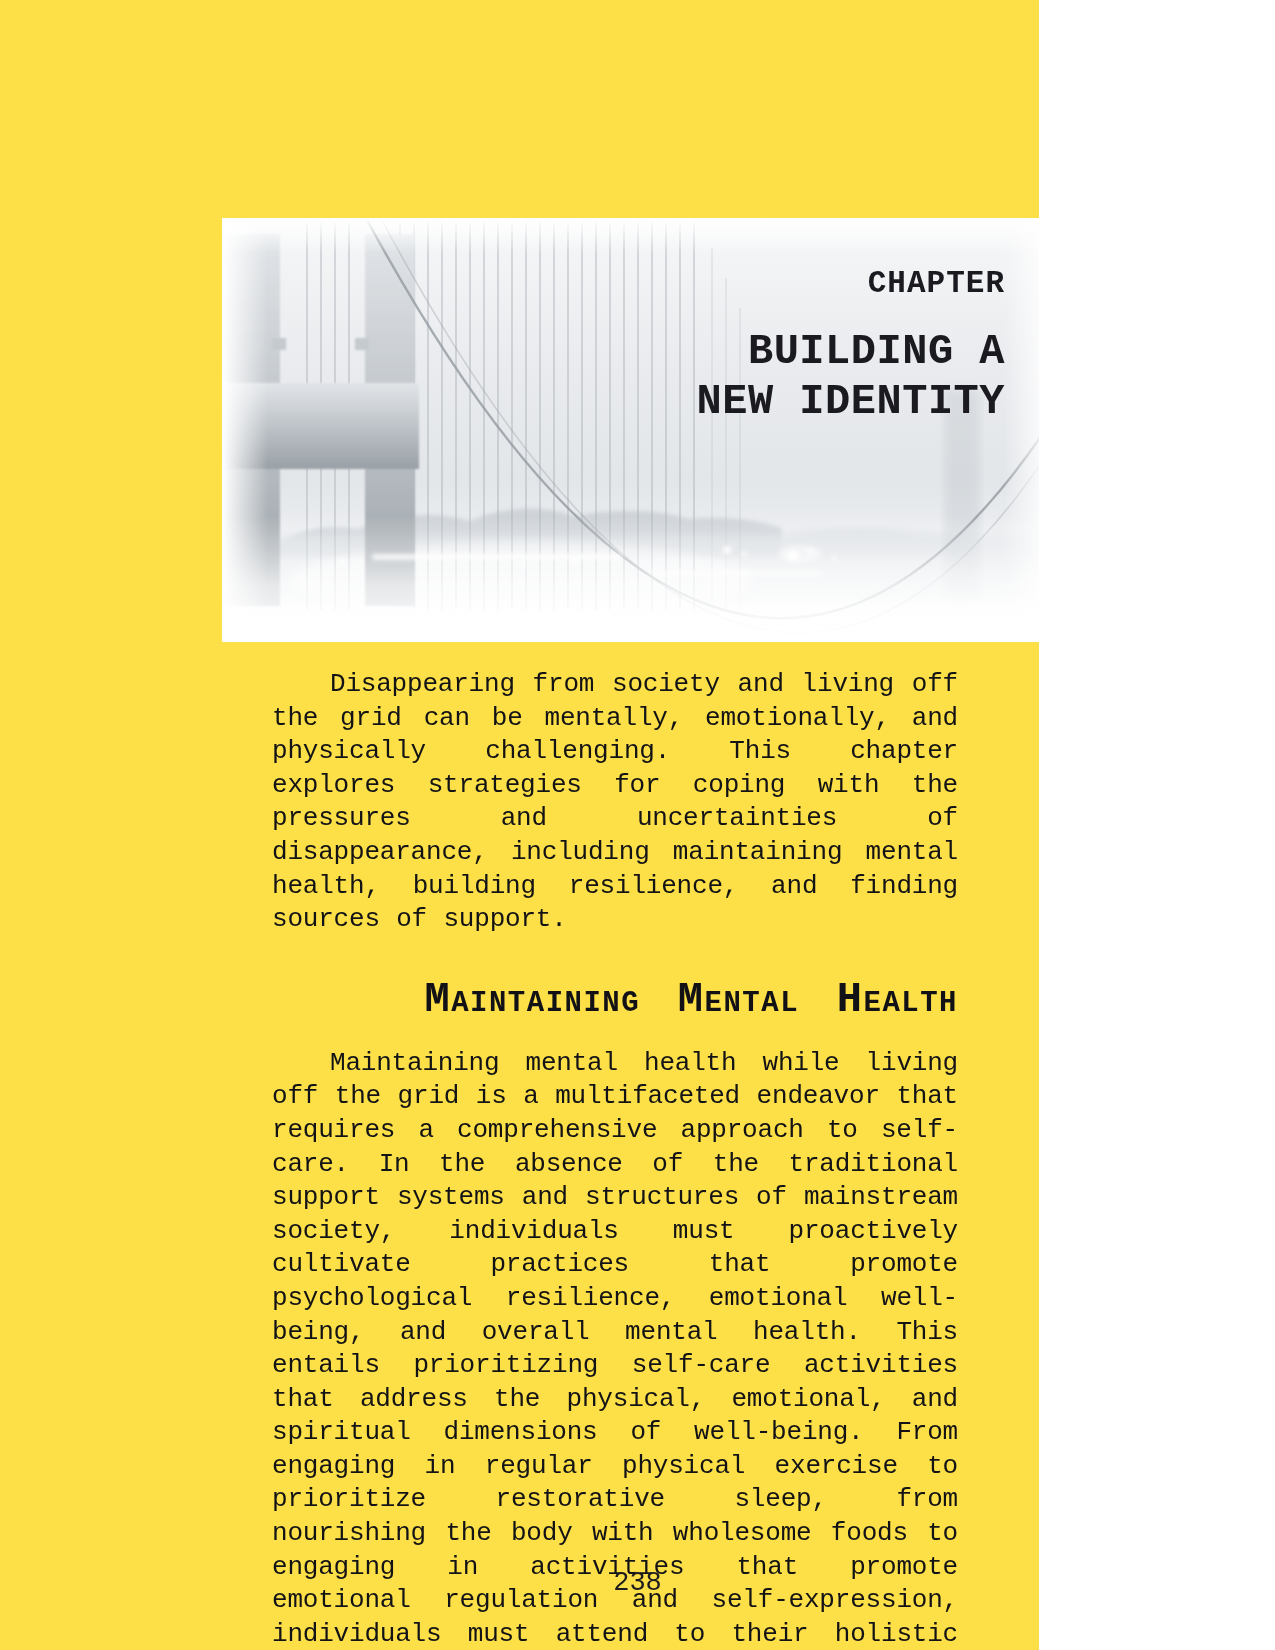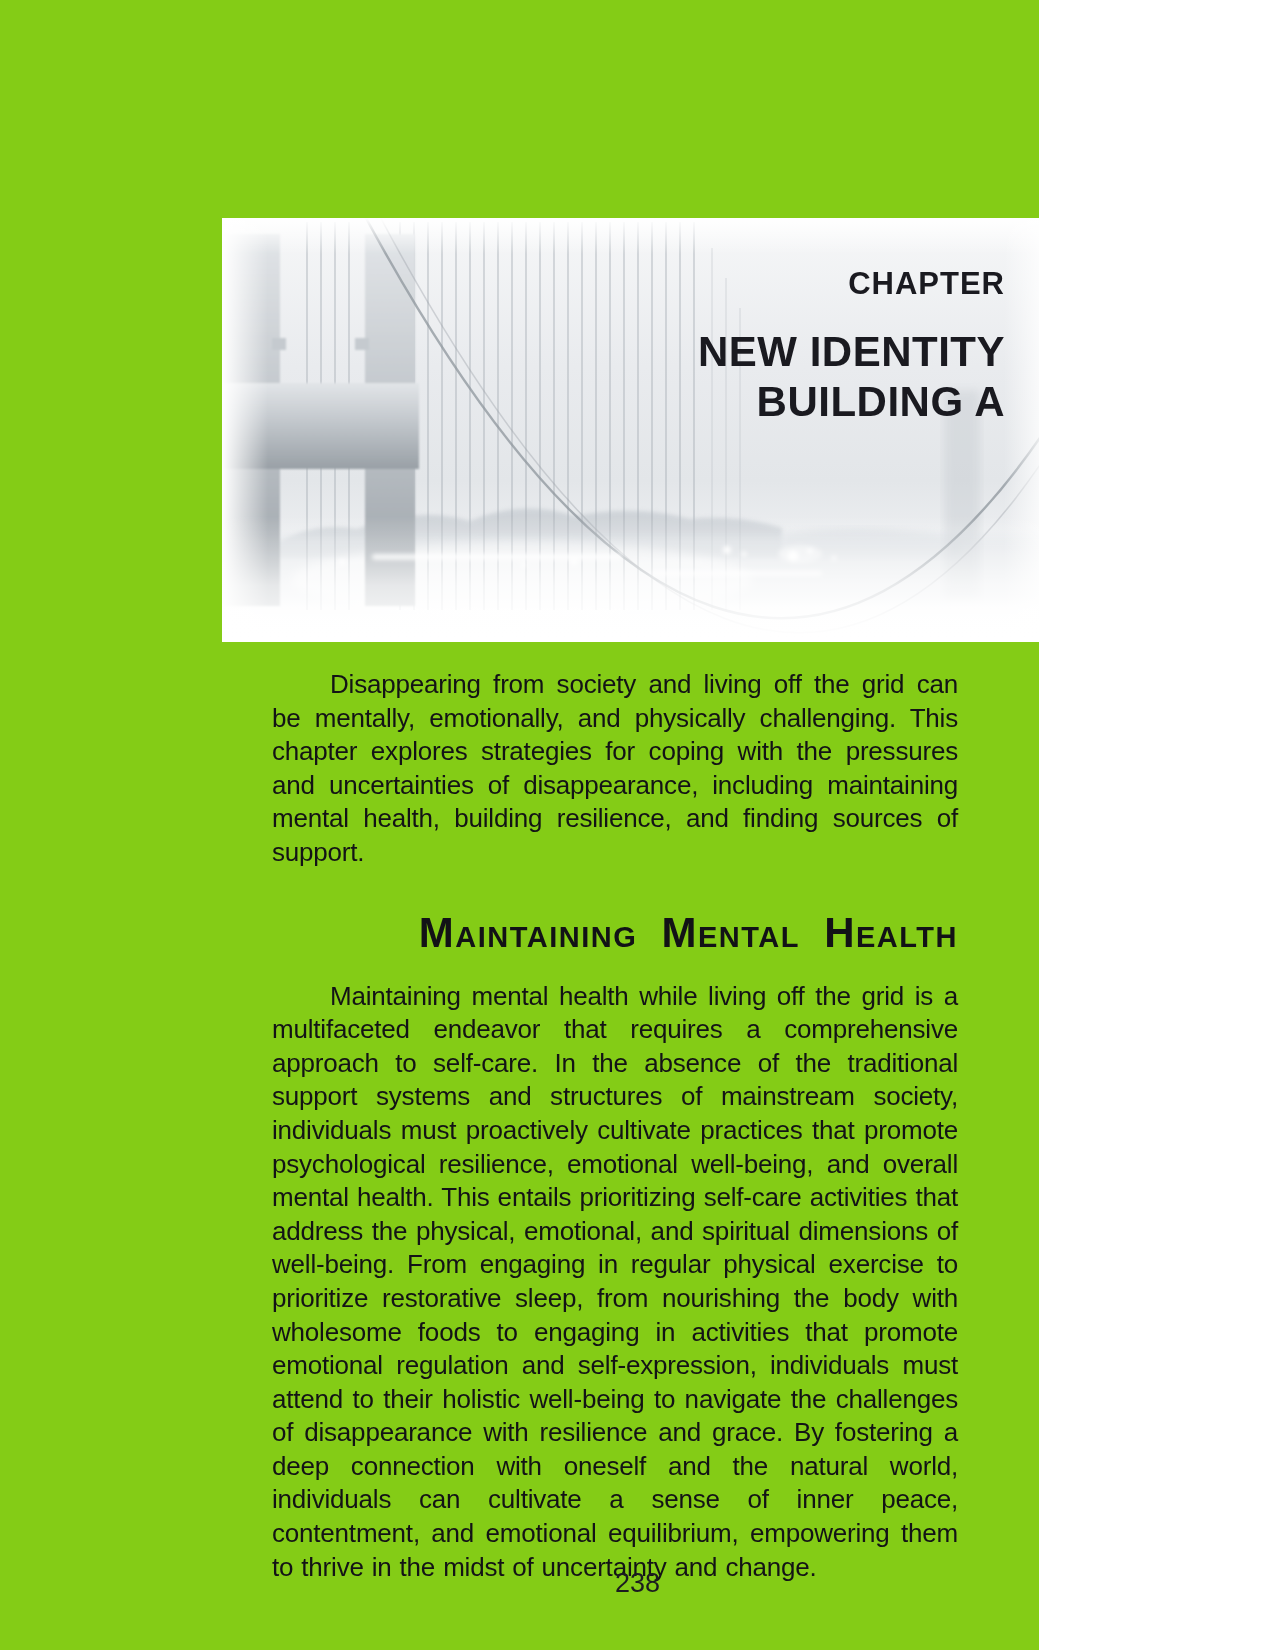--- a/index.html
+++ b/index.html
@@ -4,23 +4,23 @@
 <style>
   html, body {
     margin: 0;
     padding: 0;
     background: #ffffff;
   }
   .page {
     position: relative;
     width: 1039px;
     height: 1650px;
-    background: #84cc16;
+    background: #fde047;
     overflow: hidden;
-    font-family: Liberation Sans, sans-serif;
+    font-family: Liberation Mono, monospace;
     color: #141414;
   }
 
   
   .chapter-header {
     position: absolute;
     left: 222px;
     top: 218px;
     width: 828px;
     height: 424px;
@@ -221,22 +221,22 @@
 
       <rect x="0" y="0" width="828" height="36" fill="url(#fadeT)"></rect>
       <rect x="0" y="0" width="46" height="424" fill="url(#fadeL)"></rect>
       <rect x="782" y="0" width="46" height="424" fill="url(#fadeR)"></rect>
       <rect x="0" y="298" width="828" height="126" fill="url(#fadeB)"></rect>
     </svg>
 
     <div class="chapter-text">
       <div class="chapter-label">CHAPTER</div>
       <div class="chapter-title">
+        <div>BUILDING A</div>
         <div>NEW IDENTITY</div>
-        <div>BUILDING A</div>
       </div>
     </div>
   </div>
 
   <div class="text-column">
     <p class="para-1">Disappearing from society and living off the grid can be mentally, emotionally, and physically challenging. This chapter explores strategies for coping with the pressures and uncertainties of disappearance, including maintaining mental health, building resilience, and finding sources of support.</p>
 
     <h2 class="section-heading">Maintaining Mental Health</h2>
 
     <p class="para-2">Maintaining mental health while living off the grid is a multifaceted endeavor that requires a comprehensive approach to self-care. In the absence of the traditional support systems and structures of mainstream society, individuals must proactively cultivate practices that promote psychological resilience, emotional well-being, and overall mental health. This entails prioritizing self-care activities that address the physical, emotional, and spiritual dimensions of well-being. From engaging in regular physical exercise to prioritize restorative sleep, from nourishing the body with wholesome foods to engaging in activities that promote emotional regulation and self-expression, individuals must attend to their holistic well-being to navigate the challenges of disappearance with resilience and grace. By fostering a deep connection with oneself and the natural world, individuals can cultivate a sense of inner peace, contentment, and emotional equilibrium, empowering them to thrive in the midst of uncertainty and change.</p>

